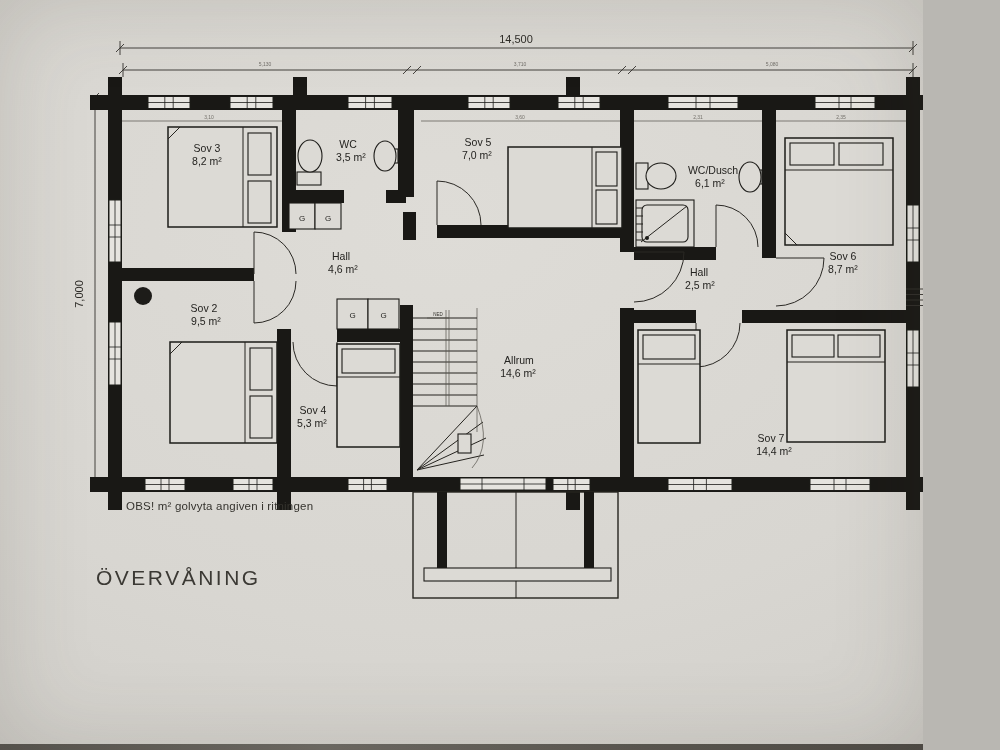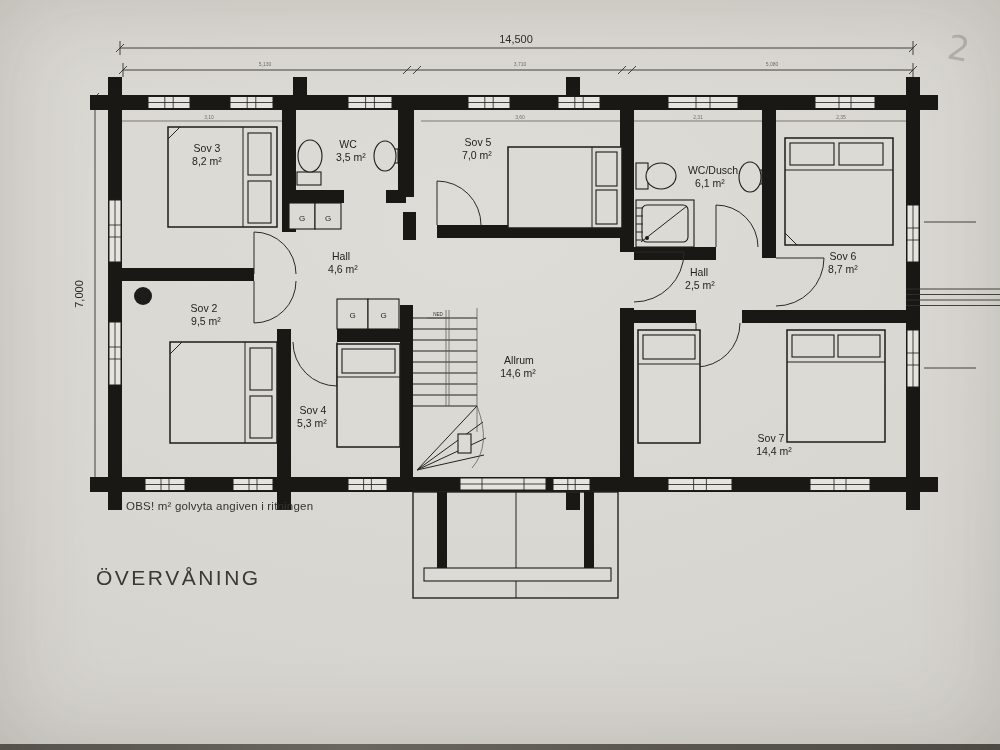--- a/index.html
+++ b/index.html
@@ -1,16 +1,16 @@
 <!DOCTYPE html>
 <html><head>
 <meta charset="utf-8">
 <style>
   html,body{margin:0;padding:0;background:#b9b7b2;}
-  .photo{position:relative;width:1000px;height:750px;overflow:hidden;
+  .photo{position:relative;width:923px;height:750px;overflow:hidden;
     background:radial-gradient(140% 120% at 48% 30%, #dedcd7 0%, #d8d6d1 45%, #d0cec9 75%, #c2c0bb 100%);
     font-family:"Liberation Sans",sans-serif;}
   .photo::after{content:"";position:absolute;inset:0;box-shadow:inset 0 0 90px rgba(70,65,55,.18);pointer-events:none;}
   svg{position:absolute;left:0;top:0;filter:blur(.25px);}
   .wall{fill:#191815;}
   .fx{fill:#dcdad5;stroke:#1d1c19;stroke-width:1.5;}
   .fx2{fill:#dcdad5;stroke:#1d1c19;stroke-width:1.1;}
   .ln{stroke:#25231f;fill:none;stroke-width:1;}
   .ln-thin{stroke:#55524a;fill:none;stroke-width:.7;}
   .dim{stroke:#33312c;fill:none;stroke-width:.9;}

